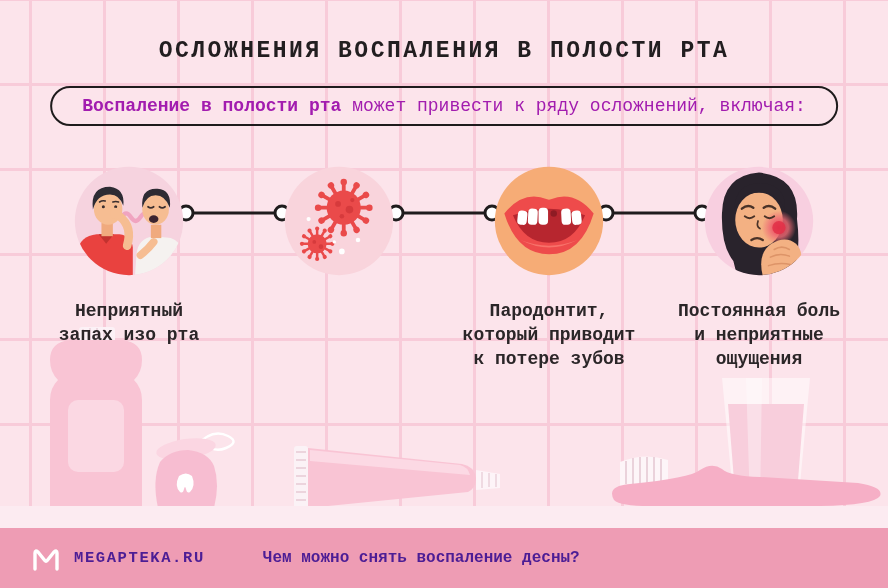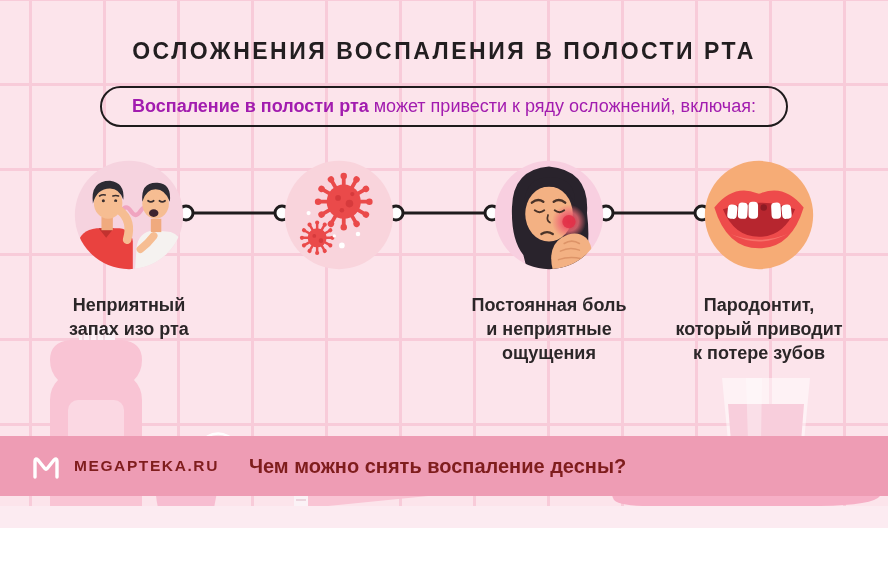--- a/index.html
+++ b/index.html
@@ -1,49 +1,49 @@
 <!DOCTYPE html>
 <html><head>
 <meta charset="utf-8">
 <style>
   html,body{margin:0;padding:0;}
   body{width:888px;height:588px;overflow:hidden;font-family:"Liberation Sans",sans-serif;}
-  .stage{position:relative;width:888px;height:496px;background:#fcebf1;}
+  .stage{position:relative;width:888px;height:588px;background:#fcebf1;font-family:Liberation Mono, monospace;}
 
   
   .wall{position:absolute;top:0;left:0;width:888px;height:506px;
     background-color:#fce4eb;
     background-image:
       linear-gradient(to right,#f8cbd9 3px,transparent 3px),
       linear-gradient(to bottom,#f8cbd9 3px,transparent 3px);
     background-size:74px 85px;background-position:29px -2px;}
   .shelf-strip{position:absolute;top:506px;left:0;width:888px;height:22px;background:#fcebf1;}
 
   .decor{position:absolute;top:0;left:0;}
 
   .title{position:absolute;top:38px;left:0;width:888px;margin:0;text-align:center;
     font-size:23px;font-weight:800;letter-spacing:2.5px;color:#221e20;}
 
   .pill{position:absolute;top:86px;left:50%;transform:translateX(-50%);
     border:2.5px solid #1e1b1c;border-radius:26px;padding:8px 30px;
     font-size:18px;color:#a21caf;white-space:nowrap;background:transparent;}
   .pill .b{font-weight:800;}
 
-  .row{position:absolute;top:158px;left:24px;width:840px;display:flex;}
+  .row{position:absolute;top:164px;left:24px;width:840px;display:flex;}
   .col{width:210px;display:flex;flex-direction:column;align-items:center;}
   .bubble{width:114px;height:114px;display:block;}
   .caption{margin-top:22px;text-align:center;font-size:18px;font-weight:600;
     color:#2b2628;line-height:1.32;white-space:pre-line;}
 
   .connector{position:absolute;top:198px;left:0;}
 
   .footer{position:absolute;bottom:0;left:0;width:888px;height:60px;background:#ee9cb4;
     display:flex;align-items:center;box-sizing:border-box;padding-left:30px;}
-  .brand{color:#7f1d1d;font-weight:800;font-size:15.5px;letter-spacing:1.6px;margin-left:12px;}
-  .question{color:#7f1d1d;font-weight:700;font-size:20px;margin-left:30px;}
+  .brand{color:#4c1d95;font-weight:800;font-size:15.5px;letter-spacing:1.6px;margin-left:12px;}
+  .question{color:#4c1d95;font-weight:700;font-size:16px;margin-left:58px;}
 </style>
 </head>
 <body>
 
 <div class="stage">
 
   <div class="wall"></div>
 
   <svg class="decor" width="888" height="510" viewBox="0 0 888 510">
 
@@ -180,20 +180,40 @@
             <use href="#vspike-small" transform="rotate(150)"></use>
           <circle cx="0" cy="0" r="10" fill="#ea4a4a"></circle>
           <circle cx="-3" cy="-2" r="2" fill="#d63a3c"></circle>
             <circle cx="4" cy="3" r="2.4" fill="#d63a3c"></circle>
         </g>
         <circle cx="28" cy="58" r="2.2" fill="#ffffff"></circle>
         <circle cx="63" cy="92" r="3" fill="#ffffff"></circle>
         <circle cx="55" cy="82" r="1.8" fill="#ffffff"></circle>
         <circle cx="80" cy="80" r="2.4" fill="#ffffff"></circle>
       </svg>
+    </div>
+
+    <div class="col">
+      <svg class="bubble" viewBox="0 0 120 120">
+        <circle cx="60" cy="60" r="57" fill="#f6ac76"></circle>
+        <path d="M13 52 Q33 27 58 37 Q60 38 62 37 Q87 27 107 52 Q94 95 60 95 Q26 95 13 52 Z" fill="#ee4b4b"></path>
+        <path d="M22 54 Q60 40 98 54 Q86 83 60 83 Q34 83 22 54 Z" fill="#b7262f"></path>
+        <g fill="#ffffff">
+          <rect x="27" y="49" width="10" height="15" rx="4" transform="rotate(6 32 56)"></rect>
+          <rect x="38" y="47" width="10" height="17" rx="4" transform="rotate(3 43 55)"></rect>
+          <rect x="49" y="46" width="10" height="18" rx="4"></rect>
+          <rect x="73" y="47" width="10" height="17" rx="4" transform="rotate(-3 78 55)"></rect>
+          <rect x="84" y="49" width="10" height="15" rx="4" transform="rotate(-6 89 56)"></rect>
+        </g>
+        <circle cx="65" cy="52" r="3.4" fill="#8e1b24"></circle>
+        <path d="M30 80 Q60 92 90 80 Q74 88 60 88 Q46 88 30 80 Z" fill="#f97c72" opacity="0.8"></path>
+      </svg>
+      <div class="caption">Пародонтит,
+который приводит
+к потере зубов</div>
     </div>
 
     <div class="col">
       <svg class="bubble" viewBox="0 0 120 120">
         <defs>
           <clipPath id="cl4">
               <circle cx="60" cy="60" r="57"></circle>
             </clipPath>
           <radialGradient id="paing" cx="50%" cy="50%" r="50%">
             <stop offset="0%" stop-color="#e23048"></stop>
@@ -222,40 +242,20 @@
             <path d="M72 98 q10 -5 20 -1"></path>
             <path d="M70 107 q12 -4 24 -1"></path>
           </g>
         </g>
       </svg>
       <div class="caption">Постоянная боль
 и неприятные
 ощущения</div>
     </div>
 
-    <div class="col">
-      <svg class="bubble" viewBox="0 0 120 120">
-        <circle cx="60" cy="60" r="57" fill="#f6ac76"></circle>
-        <path d="M13 52 Q33 27 58 37 Q60 38 62 37 Q87 27 107 52 Q94 95 60 95 Q26 95 13 52 Z" fill="#ee4b4b"></path>
-        <path d="M22 54 Q60 40 98 54 Q86 83 60 83 Q34 83 22 54 Z" fill="#b7262f"></path>
-        <g fill="#ffffff">
-          <rect x="27" y="49" width="10" height="15" rx="4" transform="rotate(6 32 56)"></rect>
-          <rect x="38" y="47" width="10" height="17" rx="4" transform="rotate(3 43 55)"></rect>
-          <rect x="49" y="46" width="10" height="18" rx="4"></rect>
-          <rect x="73" y="47" width="10" height="17" rx="4" transform="rotate(-3 78 55)"></rect>
-          <rect x="84" y="49" width="10" height="15" rx="4" transform="rotate(-6 89 56)"></rect>
-        </g>
-        <circle cx="65" cy="52" r="3.4" fill="#8e1b24"></circle>
-        <path d="M30 80 Q60 92 90 80 Q74 88 60 88 Q46 88 30 80 Z" fill="#f97c72" opacity="0.8"></path>
-      </svg>
-      <div class="caption">Пародонтит,
-который приводит
-к потере зубов</div>
-    </div>
-
   </div>
 
   <div class="footer">
     <svg width="32" height="30" viewBox="0 0 32 30">
       <path d="M5 26 L5 10 Q5 6.5 8 9 L14.8 17.5 Q16 19 17.2 17.5 L24 9 Q27 6.5 27 10 L27 26" fill="none" stroke="#ffffff" stroke-width="3.4" stroke-linecap="round" stroke-linejoin="round"></path>
     </svg>
     <span class="brand">MEGAPTEKA.RU</span>
     <span class="question">Чем можно снять воспаление десны?</span>
   </div>
 

